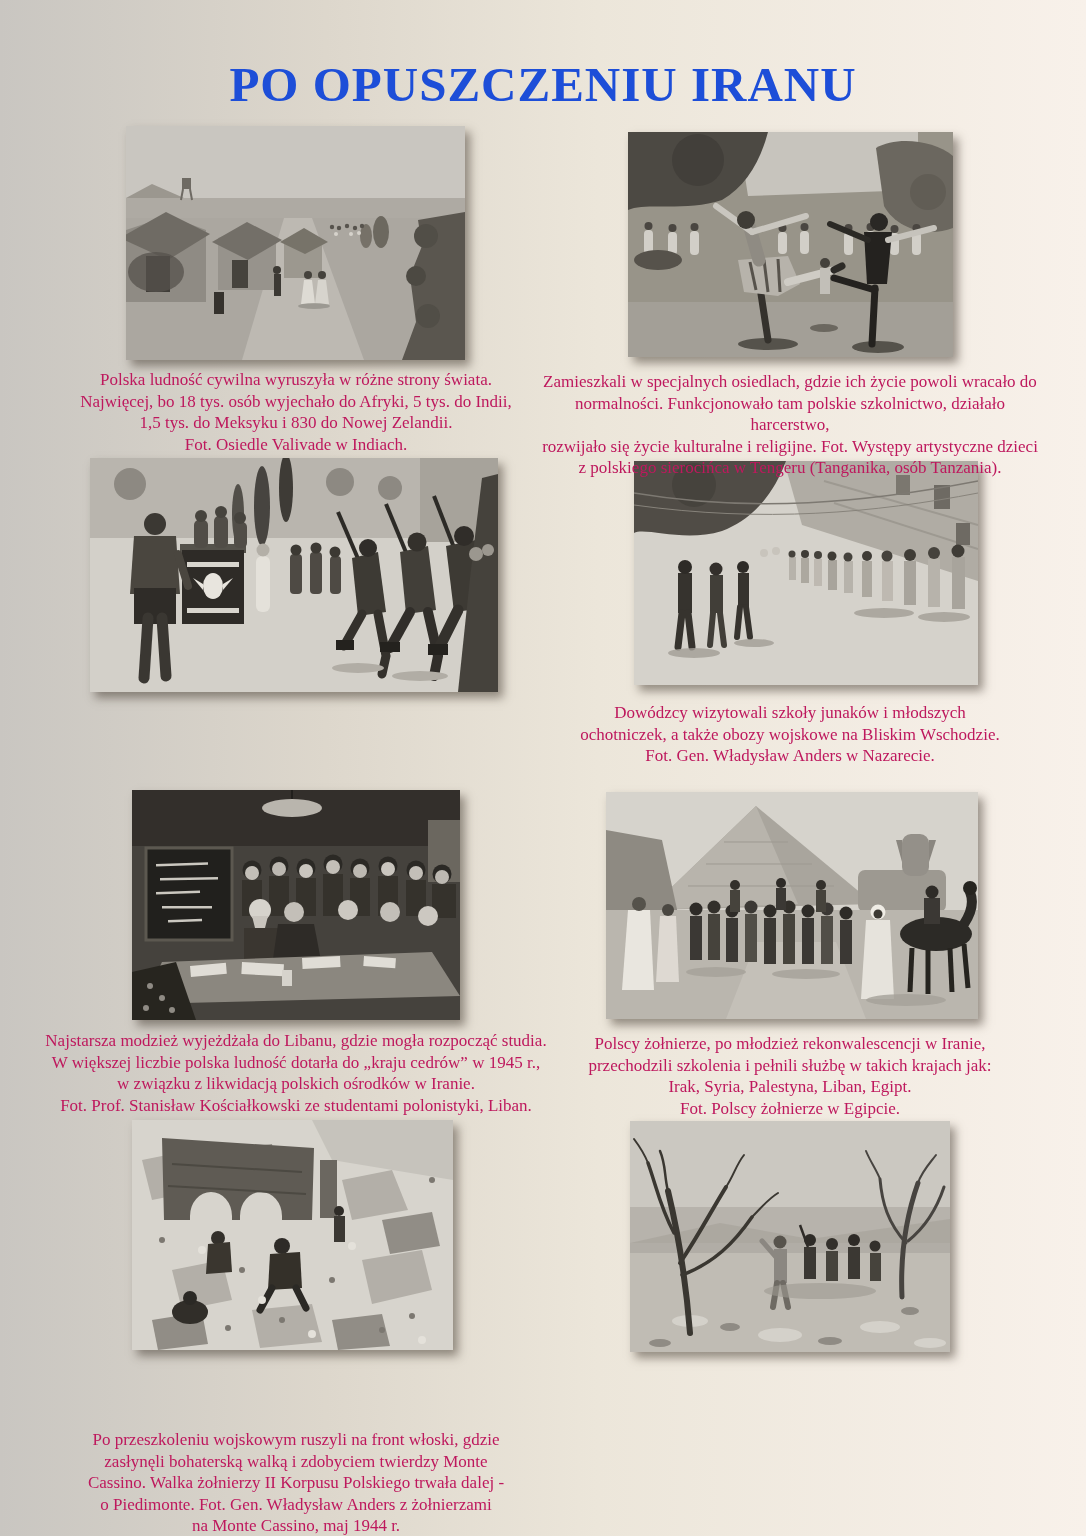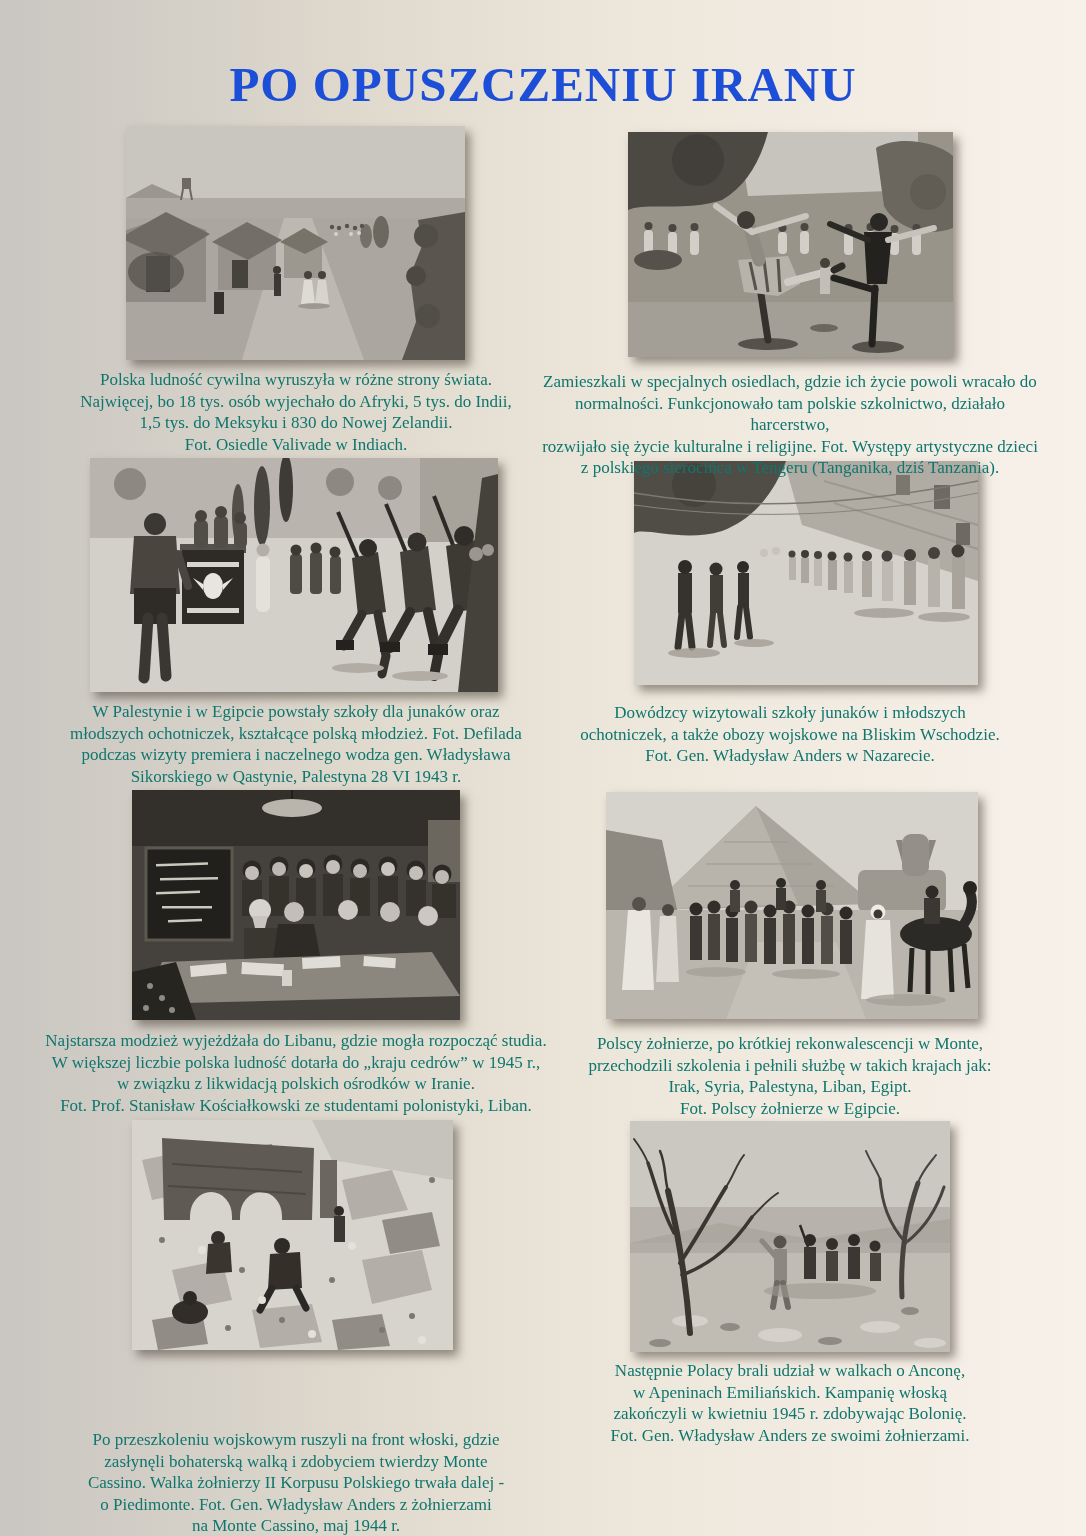--- a/index.html
+++ b/index.html
@@ -14,21 +14,21 @@
     text-align:center;font-size:49px;font-weight:700;letter-spacing:1px;
     color:#1d4ed8;font-family:"Liberation Serif","DejaVu Serif",serif;
   }
   .photo{
     position:absolute;margin:0;background:#9a968f;overflow:hidden;
     box-shadow:5px 6px 9px rgba(62,52,42,.5);
   }
   .photo svg{display:block;width:100%;height:100%;}
   .cap{
     position:absolute;margin:0;text-align:center;
-    font-size:17px;line-height:21.5px;color:#0f766e;white-space:pre-line;
+    font-size:17px;line-height:21.5px;color:#be185d;white-space:pre-line;
   }
   #P1{left:126px;top:126px;width:339px;height:234px}
   #P2{left:628px;top:132px;width:325px;height:225px}
   #P3{left:90px; top:458px;width:408px;height:234px}
   #P4{left:634px;top:461px;width:344px;height:224px}
   #P5{left:132px;top:790px;width:328px;height:230px}
   #P6{left:606px;top:792px;width:372px;height:227px}
   #P7{left:132px;top:1120px;width:321px;height:230px}
   #P8{left:630px;top:1121px;width:320px;height:231px}
   #C1{left:36px; top:369px; width:520px}
@@ -551,39 +551,31 @@
     </svg>
   </figure>
 
   <p class="cap" id="C1">Polska ludność cywilna wyruszyła w różne strony świata.
 Najwięcej, bo 18 tys. osób wyjechało do Afryki, 5 tys. do Indii,
 1,5 tys. do Meksyku i 830 do Nowej Zelandii.
 Fot. Osiedle Valivade w Indiach.</p>
   <p class="cap" id="C2">Zamieszkali w specjalnych osiedlach, gdzie ich życie powoli wracało do
 normalności. Funkcjonowało tam polskie szkolnictwo, działało harcerstwo,
 rozwijało się życie kulturalne i religijne. Fot. Występy artystyczne dzieci
-z polskiego sierocińca w Tengeru (Tanganika, dziś Tanzania).</p>
-  <p class="cap" id="C3">W Palestynie i w Egipcie powstały szkoły dla junaków oraz
-młodszych ochotniczek, kształcące polską młodzież. Fot. Defilada
-podczas wizyty premiera i naczelnego wodza gen. Władysława
-Sikorskiego w Qastynie, Palestyna 28 VI 1943 r.</p>
+z polskiego sierocińca w Tengeru (Tanganika, osób Tanzania).</p>
   <p class="cap" id="C4">Dowódzcy wizytowali szkoły junaków i młodszych
 ochotniczek, a także obozy wojskowe na Bliskim Wschodzie.
 Fot. Gen. Władysław Anders w Nazarecie.</p>
   <p class="cap" id="C5">Najstarsza modzież wyjeżdżała do Libanu, gdzie mogła rozpocząć studia.
 W większej liczbie polska ludność dotarła do „kraju cedrów” w 1945 r.,
 w związku z likwidacją polskich ośrodków w Iranie.
 Fot. Prof. Stanisław Kościałkowski ze studentami polonistyki, Liban.</p>
-  <p class="cap" id="C6">Polscy żołnierze, po krótkiej rekonwalescencji w Monte,
+  <p class="cap" id="C6">Polscy żołnierze, po młodzież rekonwalescencji w Iranie,
 przechodzili szkolenia i pełnili służbę w takich krajach jak:
 Irak, Syria, Palestyna, Liban, Egipt.
 Fot. Polscy żołnierze w Egipcie.</p>
   <p class="cap" id="C7">Po przeszkoleniu wojskowym ruszyli na front włoski, gdzie
 zasłynęli bohaterską walką i zdobyciem twierdzy Monte
 Cassino. Walka żołnierzy II Korpusu Polskiego trwała dalej -
 o Piedimonte. Fot. Gen. Władysław Anders z żołnierzami
 na Monte Cassino, maj 1944 r.</p>
-  <p class="cap" id="C8">Następnie Polacy brali udział w walkach o Anconę,
-w Apeninach Emiliańskich. Kampanię włoską
-zakończyli w kwietniu 1945 r. zdobywając Bolonię.
-Fot. Gen. Władysław Anders ze swoimi żołnierzami.</p>
 
 </div>
 
 </body></html>

